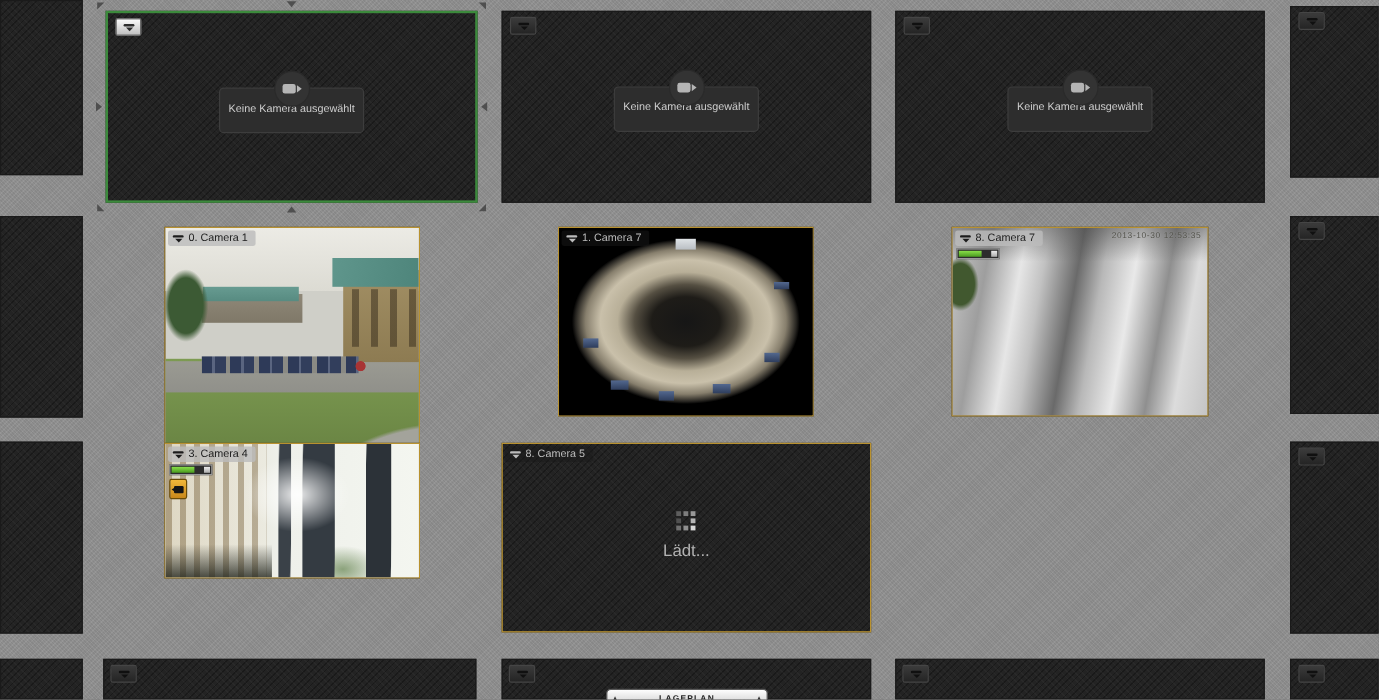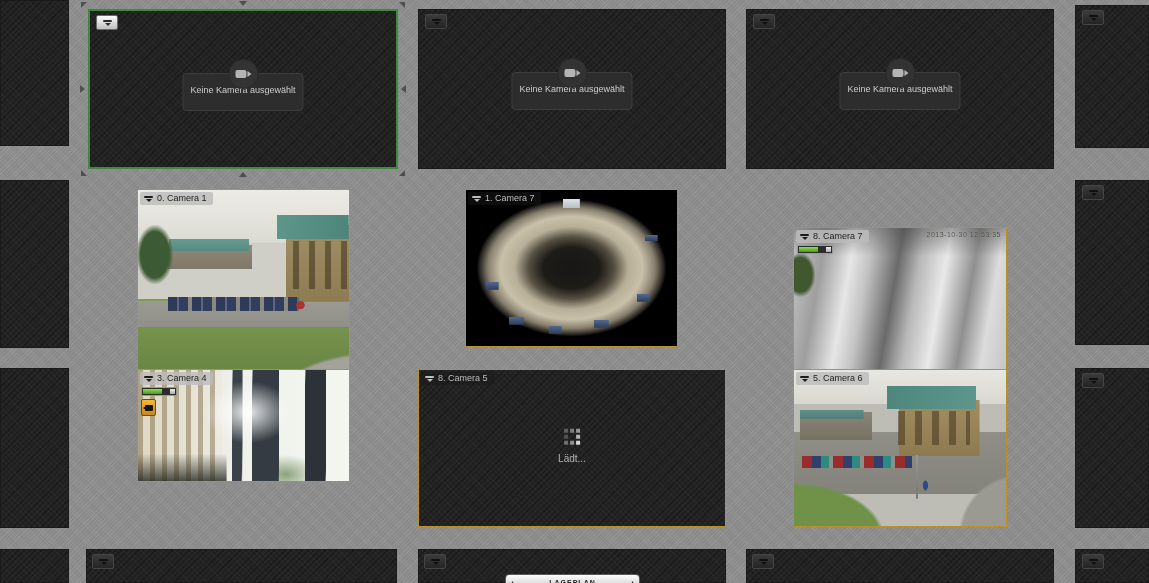--- a/index.html
+++ b/index.html
@@ -96,21 +96,21 @@
 
   
   .loading { position:absolute; left:50%; top:50%; transform:translate(-50%,-55%); display:flex; flex-direction:column; align-items:center; }
   .spinner { position:relative; width:16px; height:16px; margin-bottom:8px; }
   .spinner span {
     position:absolute; left:6px; top:6px; width:4px; height:4px; background:transparent;
     box-shadow: -6px -6px #5e5e5e, 0 -6px #7d7d7d, 6px -6px #989898,
                  6px 0 #b5b5b5, 6px 6px #d8d8d8, 0 6px #8f8f8f,
                 -6px 6px #6f6f6f, -6px 0 #515151;
   }
-  .loading .msg { color:#b2b2b2; font-size:10px; }
+  .loading .msg { color:#b2b2b2; font-size:14px; }
 
   
   .feed-cam1 {
     background-color:#cfcfc8;
     background-image:
       radial-gradient(circle 6px at 77% 57%, #a83434 65%, rgba(168,52,52,0) 75%),
       radial-gradient(ellipse 26px 42px at 8% 32%, #3c5a34 55%, rgba(60,90,52,0) 72%),
       repeating-linear-gradient(90deg, #2e3a58 0 9px, #5a6580 9px 11px, #323e5c 11px 20px, #8a8a84 20px 24px),
       linear-gradient(#679b91,#578b81),
       linear-gradient(#8f8878,#7f7868),
@@ -290,21 +290,21 @@
   </div>
 
   <div class="tile cam" style="left:465px; top:189px; width:213px; height:158px;">
     <div class="feed feed-cam2"></div>
     <div class="cam-label dark">
       <span class="mini-cam"></span>
       <span>1. Camera 7</span>
     </div>
   </div>
 
-  <div class="tile cam" style="left:793px; top:189px; width:214px; height:158px;margin-top:38px;">
+  <div class="tile cam" style="left:793px; top:189px; width:214px; height:158px;">
     <div class="feed feed-cam7"></div>
     <div class="cam-label lite">
       <span class="mini-cam"></span>
       <span>8. Camera 7</span>
     </div>
     <span class="timestamp">2013-10-30 12:53:35</span>
     <span class="meter">
         <span class="fill"></span>
         <span class="cap"></span>
       </span>
@@ -329,27 +329,20 @@
       <span>8. Camera 5</span>
     </div>
     <div class="loading">
       <span class="spinner">
           <span></span>
         </span>
       <span class="msg">Lädt...</span>
     </div>
   </div>
 
-  <div class="tile cam" style="left:793px; top:369px; width:214px; height:158px;">
-    <div class="feed feed-cam6"></div>
-    <div class="cam-label lite">
-      <span class="mini-cam"></span>
-      <span>5. Camera 6</span>
-    </div>
-  </div>
 
   <div class="view-selector">
     <span class="arrow">▴</span>
     <span class="value">LAGEPLAN</span>
     <span class="arrow">▴</span>
   </div>
 
 </div>
 
 </body></html>

